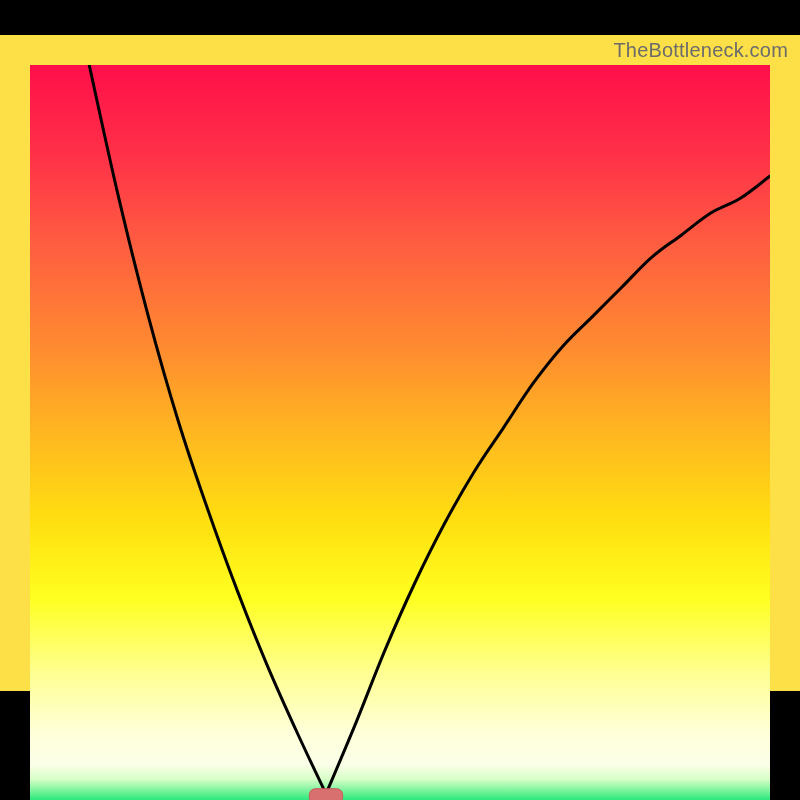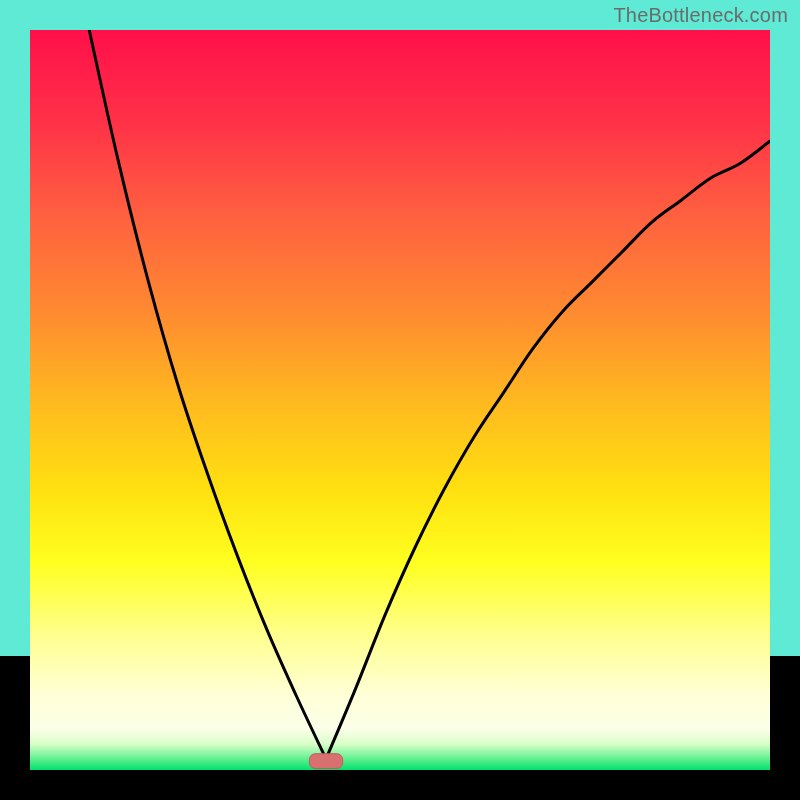--- a/index.html
+++ b/index.html
@@ -8,21 +8,22 @@
     width: 800px;
     height: 800px;
     background: #000000;
     overflow: hidden;
     font-family: Arial, Helvetica, sans-serif;
   }
   .outer {
     position: relative;
     width: 800px;
     height: 656px;
-    background: #5eead4;
+    background: #fde047;
+    margin-top: 35px;
   }
   .plot {
     position: absolute;
     left: 30px;
     top: 30px;
     width: 740px;
     height: 740px;
   }
   .watermark {
     position: absolute;

